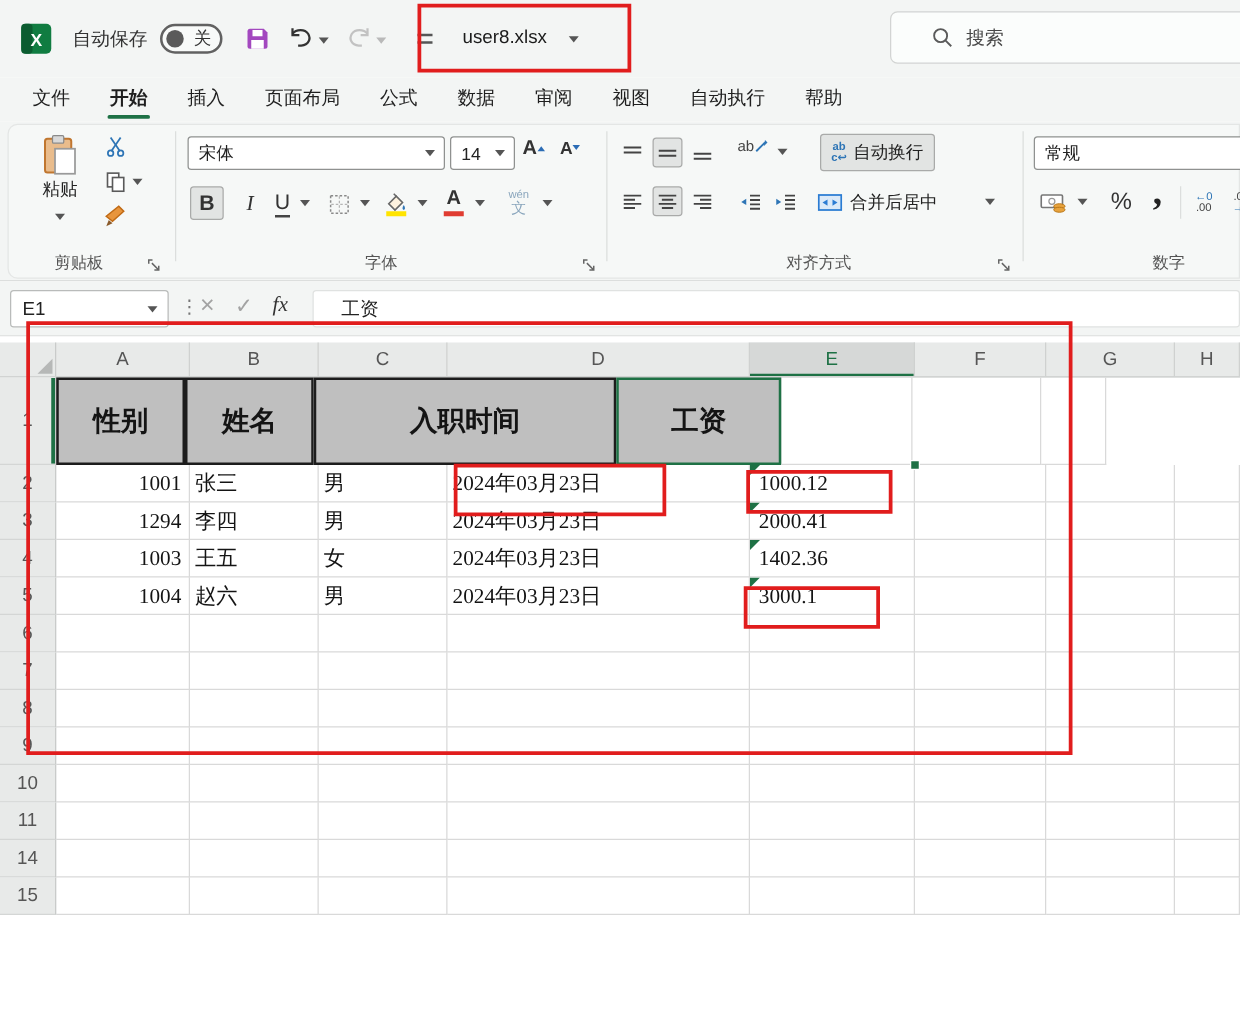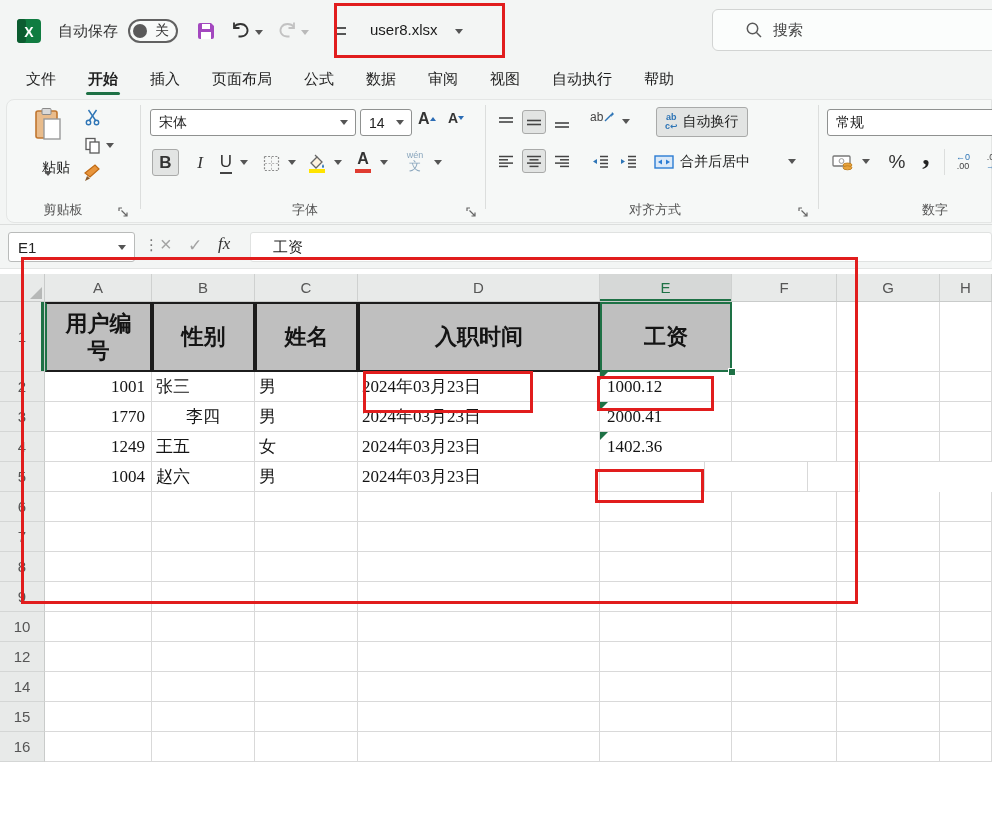--- a/index.html
+++ b/index.html
@@ -147,21 +147,21 @@
 <div class="ribbon">
   <div class="panel"></div>
 
   <div class="rbtn" style="left:26px; top:9px; width:44px; height:36px;">
     <svg width="30" height="34" viewBox="0 0 30 34">
       <rect x="3" y="4" width="21" height="27" rx="2" fill="#e9bc8c" stroke="#c0762f" stroke-width="1.6"></rect>
       <rect x="9" y="1.5" width="9" height="6" rx="1" fill="#d9d9d9" stroke="#8a8a8a"></rect>
       <rect x="11" y="12" width="16" height="20" fill="#fff" stroke="#9a9a9a" stroke-width="1.4"></rect>
     </svg>
   </div>
-  <div style="position:absolute; left:26px; top:62px; width:44px; text-align:right; font-size:14px; color:#222;">粘贴</div>
+  <div style="position:absolute; left:26px; top:46px; width:44px; text-align:center; font-size:14px; color:#222;">粘贴</div>
   <span class="chev" style="position:absolute; left:44px; top:74px;"></span>
   <svg style="position:absolute; left:84px; top:12px;" width="17" height="17" viewBox="0 0 17 17">
     <line x1="4.5" y1="1" x2="12" y2="12" stroke="#2e75b6" stroke-width="1.4"></line>
     <line x1="12.5" y1="1" x2="5" y2="12" stroke="#2e75b6" stroke-width="1.4"></line>
     <circle cx="4.5" cy="13.5" r="2.2" fill="none" stroke="#2e75b6" stroke-width="1.4"></circle>
     <circle cx="12.5" cy="13.5" r="2.2" fill="none" stroke="#2e75b6" stroke-width="1.4"></circle>
   </svg>
   <svg style="position:absolute; left:84px; top:40px;" width="17" height="17" viewBox="0 0 17 17">
     <rect x="2" y="1.5" width="9" height="11" fill="#fff" stroke="#5a5a5a" stroke-width="1.3"></rect>
     <rect x="6" y="5" width="9" height="11" fill="#fff" stroke="#5a5a5a" stroke-width="1.3"></rect>
@@ -382,23 +382,20 @@
       <div class="g-ch" style="width: 103px;">B</div>
       <div class="g-ch" style="width: 103px;">C</div>
       <div class="g-ch" style="width: 242px;">D</div>
       <div class="g-ch sel" style="width: 132px;">E</div>
       <div class="g-ch" style="width: 105px;">F</div>
       <div class="g-ch" style="width: 103px;">G</div>
       <div class="g-ch" style="width: 52px;">H</div>
     </div>
     <div class="g-row" style="height: 70px;">
       <div class="g-rh sel">1</div>
-      <div class="g-cell hdr a1" style="width: 107px;">
-        <span>用户编号</span>
-      </div>
       <div class="g-cell hdr" style="width: 103px;">
         <span>性别</span>
       </div>
       <div class="g-cell hdr" style="width: 103px;">
         <span>姓名</span>
       </div>
       <div class="g-cell hdr" style="width: 242px;">
         <span>入职时间</span>
       </div>
       <div class="g-cell hdr selcell" style="width: 132px;">
@@ -426,43 +423,43 @@
         <span>1000.12</span>
         <i class="tri"></i>
       </div>
       <div class="g-cell" style="width: 105px;"></div>
       <div class="g-cell" style="width: 103px;"></div>
       <div class="g-cell" style="width: 52px;"></div>
     </div>
     <div class="g-row" style="height: 30px;">
       <div class="g-rh">3</div>
       <div class="g-cell num" style="width: 107px;">
-        <span>1770</span>
-      </div>
-      <div class="g-cell" style="width: 103px; justify-content: center;">
+        <span>1294</span>
+      </div>
+      <div class="g-cell" style="width: 103px;">
         <span>李四</span>
       </div>
       <div class="g-cell" style="width: 103px;">
         <span>男</span>
       </div>
       <div class="g-cell" style="width: 242px;">
         <span>2024年03月23日</span>
       </div>
       <div class="g-cell etxt" style="width: 132px;">
         <span>2000.41</span>
         <i class="tri"></i>
       </div>
       <div class="g-cell" style="width: 105px;"></div>
       <div class="g-cell" style="width: 103px;"></div>
       <div class="g-cell" style="width: 52px;"></div>
     </div>
     <div class="g-row" style="height: 30px;">
       <div class="g-rh">4</div>
       <div class="g-cell num" style="width: 107px;">
-        <span>1249</span>
+        <span>1003</span>
       </div>
       <div class="g-cell" style="width: 103px;">
         <span>王五</span>
       </div>
       <div class="g-cell" style="width: 103px;">
         <span>女</span>
       </div>
       <div class="g-cell" style="width: 242px;">
         <span>2024年03月23日</span>
       </div>
@@ -481,20 +478,24 @@
       </div>
       <div class="g-cell" style="width: 103px;">
         <span>赵六</span>
       </div>
       <div class="g-cell" style="width: 103px;">
         <span>男</span>
       </div>
       <div class="g-cell" style="width: 242px;">
         <span>2024年03月23日</span>
       </div>
+      <div class="g-cell etxt" style="width: 132px;">
+        <span>3000.1</span>
+        <i class="tri"></i>
+      </div>
       <div class="g-cell" style="width: 105px;"></div>
       <div class="g-cell" style="width: 103px;"></div>
       <div class="g-cell" style="width: 52px;"></div>
     </div>
     <div class="g-row" style="height: 30px;">
       <div class="g-rh">6</div>
       <div class="g-cell" style="width: 107px;"></div>
       <div class="g-cell" style="width: 103px;"></div>
       <div class="g-cell" style="width: 103px;"></div>
       <div class="g-cell" style="width: 242px;"></div>
@@ -541,21 +542,21 @@
       <div class="g-cell" style="width: 107px;"></div>
       <div class="g-cell" style="width: 103px;"></div>
       <div class="g-cell" style="width: 103px;"></div>
       <div class="g-cell" style="width: 242px;"></div>
       <div class="g-cell" style="width: 132px;"></div>
       <div class="g-cell" style="width: 105px;"></div>
       <div class="g-cell" style="width: 103px;"></div>
       <div class="g-cell" style="width: 52px;"></div>
     </div>
     <div class="g-row" style="height: 30px;">
-      <div class="g-rh">12</div>
+      <div class="g-rh">11</div>
       <div class="g-cell" style="width: 107px;"></div>
       <div class="g-cell" style="width: 103px;"></div>
       <div class="g-cell" style="width: 103px;"></div>
       <div class="g-cell" style="width: 242px;"></div>
       <div class="g-cell" style="width: 132px;"></div>
       <div class="g-cell" style="width: 105px;"></div>
       <div class="g-cell" style="width: 103px;"></div>
       <div class="g-cell" style="width: 52px;"></div>
     </div>
     <div class="g-row" style="height: 30px;">
@@ -564,31 +565,20 @@
       <div class="g-cell" style="width: 103px;"></div>
       <div class="g-cell" style="width: 103px;"></div>
       <div class="g-cell" style="width: 242px;"></div>
       <div class="g-cell" style="width: 132px;"></div>
       <div class="g-cell" style="width: 105px;"></div>
       <div class="g-cell" style="width: 103px;"></div>
       <div class="g-cell" style="width: 52px;"></div>
     </div>
     <div class="g-row" style="height: 30px;">
       <div class="g-rh">15</div>
-      <div class="g-cell" style="width: 107px;"></div>
-      <div class="g-cell" style="width: 103px;"></div>
-      <div class="g-cell" style="width: 103px;"></div>
-      <div class="g-cell" style="width: 242px;"></div>
-      <div class="g-cell" style="width: 132px;"></div>
-      <div class="g-cell" style="width: 105px;"></div>
-      <div class="g-cell" style="width: 103px;"></div>
-      <div class="g-cell" style="width: 52px;"></div>
-    </div>
-    <div class="g-row" style="height: 30px;">
-      <div class="g-rh">16</div>
       <div class="g-cell" style="width: 107px;"></div>
       <div class="g-cell" style="width: 103px;"></div>
       <div class="g-cell" style="width: 103px;"></div>
       <div class="g-cell" style="width: 242px;"></div>
       <div class="g-cell" style="width: 132px;"></div>
       <div class="g-cell" style="width: 105px;"></div>
       <div class="g-cell" style="width: 103px;"></div>
       <div class="g-cell" style="width: 52px;"></div>
     </div>
     <div class="fill-handle"></div>

